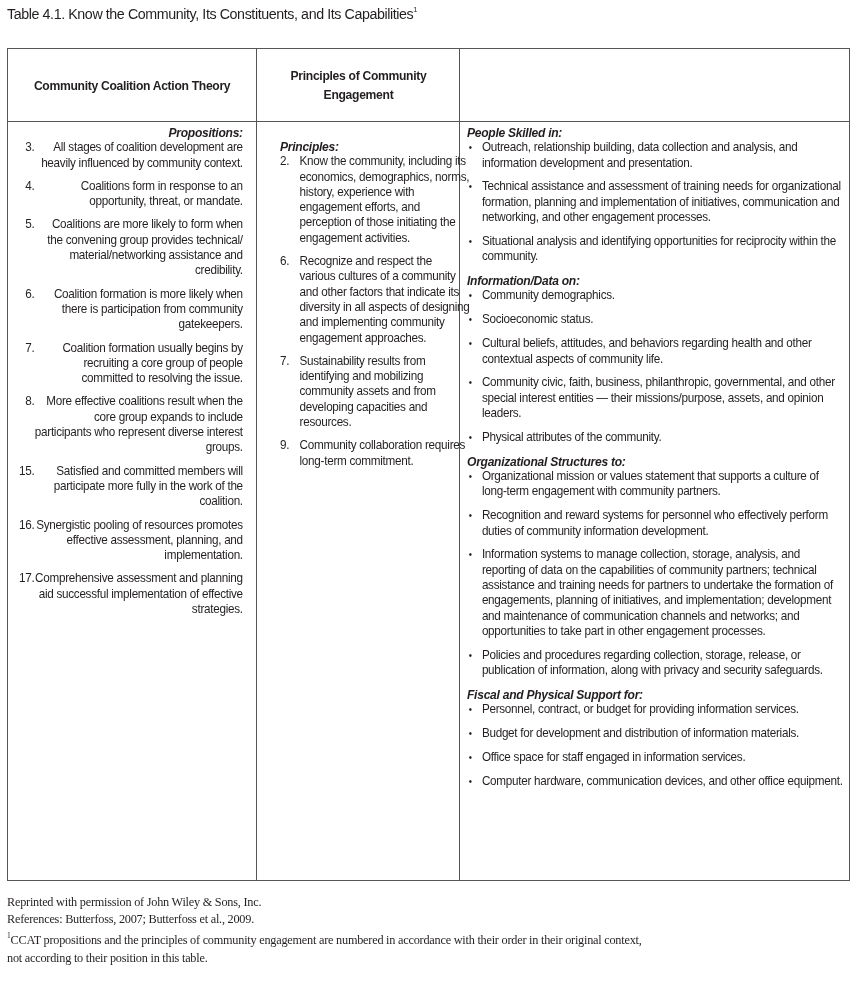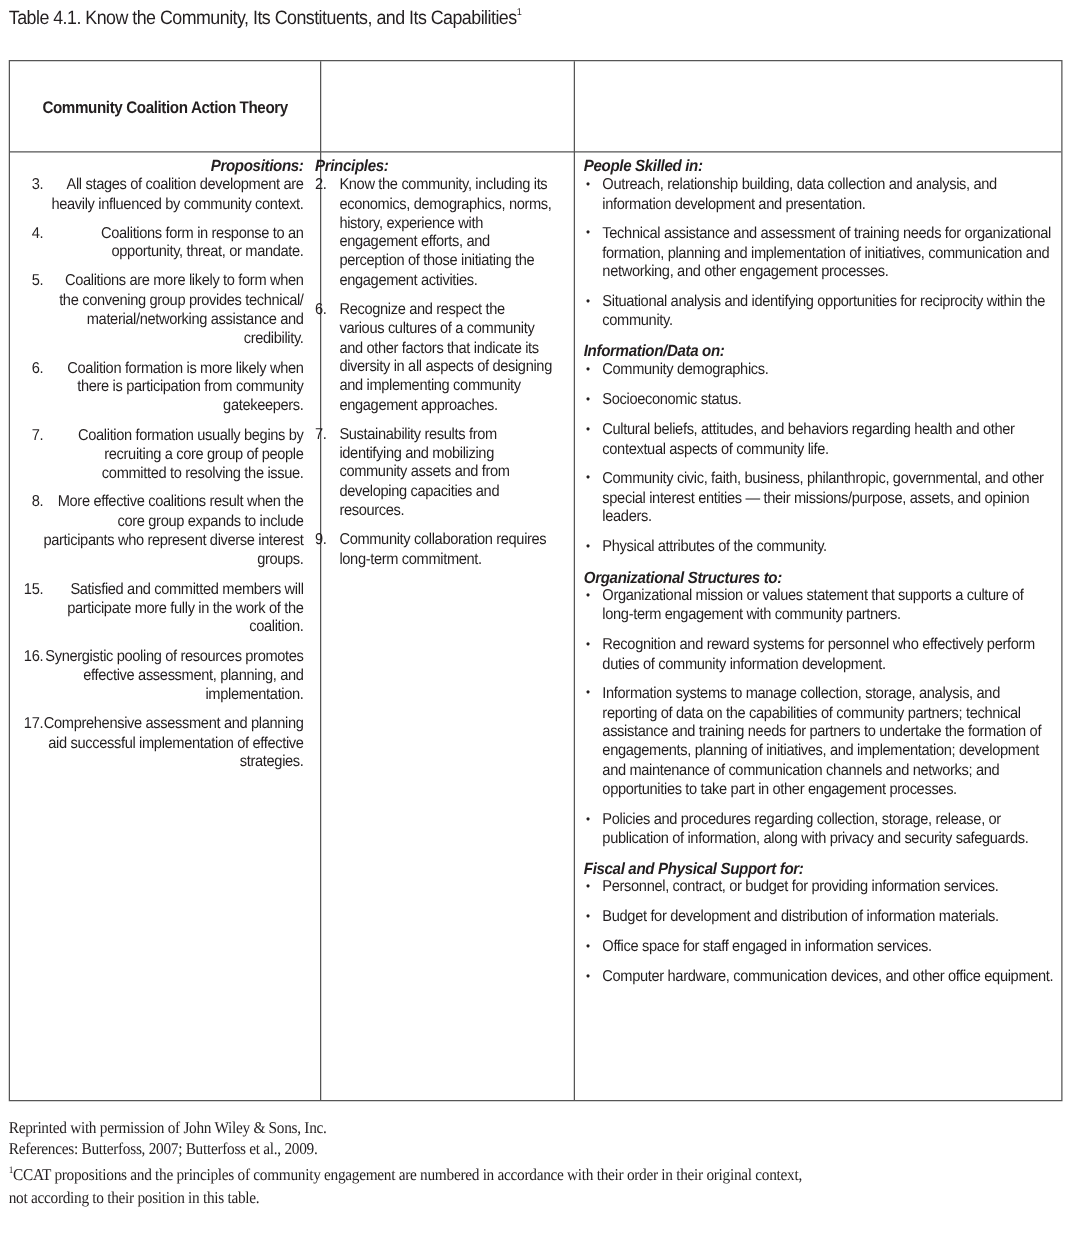--- a/index.html
+++ b/index.html
@@ -49,20 +49,23 @@
 </head>
 <body>
 
 <div class="title sans"><span>Table 4.1. Know the Community, Its Constituents, and Its Capabilities</span><sup>1</sup></div>
 
 <div class="tbl sans">
   <div class="head">
     <div class="hcell" style="left:0; width:248px;text-align:center;">
         <span>Community Coalition Action Theory</span>
       </div>
+    <div class="hcell" style="left:249px; width:203px; padding:0 20px; box-sizing:border-box;">
+        <span>Principles of Community Engagement</span>
+      </div>
   </div>
   <div class="vline" style="left:248px;"></div>
   <div class="vline" style="left:451px;"></div>
 
   <div class="col" style="left:7px; width:245px;text-align:right;">
     <div class="inner">
       <div class="sub">Propositions:</div>
       <div id="ccat-list">
           <div class="num-item">
             <span class="n">3.</span>
@@ -97,21 +100,21 @@
             <span class="t">Synergistic pooling of resources promotes effective assessment, planning, and implementation.</span>
           </div>
           <div class="num-item">
             <span class="n">17.</span>
             <span class="t">Comprehensive assessment and planning aid successful implementation of effective strategies.</span>
           </div>
         </div>
     </div>
   </div>
 
-  <div class="col" style="left:244px; width:205px;">
+  <div class="col" style="left:272px; width:205px;margin-top:14px;">
     <div class="inner">
       <div class="sub">Principles:</div>
       <div id="principles-list">
           <div class="num-item">
             <span class="n">2.</span>
             <span class="t">Know the community, including its economics, demographics, norms, history, experience with engagement efforts, and perception of those initiating the engagement activities.</span>
           </div>
           <div class="num-item">
             <span class="n">6.</span>
             <span class="t">Recognize and respect the various cultures of a community and other factors that indicate its diversity in all aspects of designing and implementing community engagement approaches.</span>

